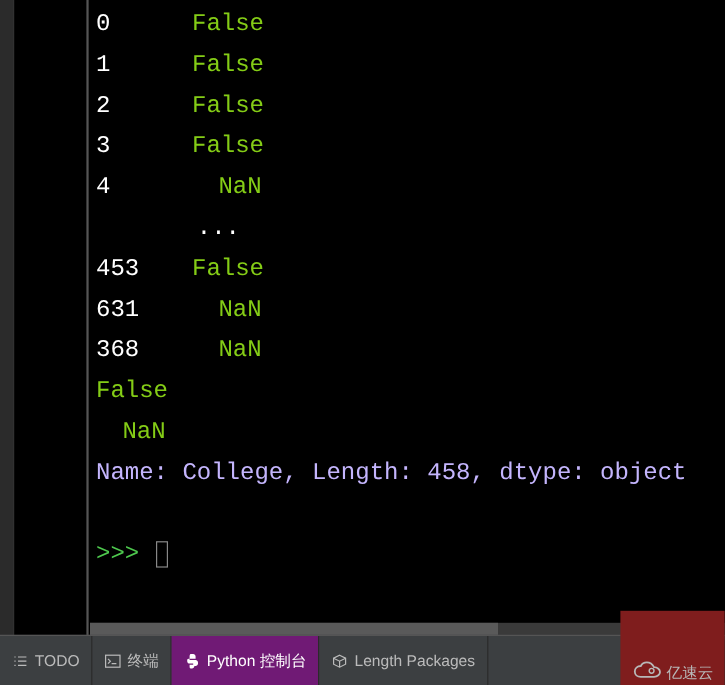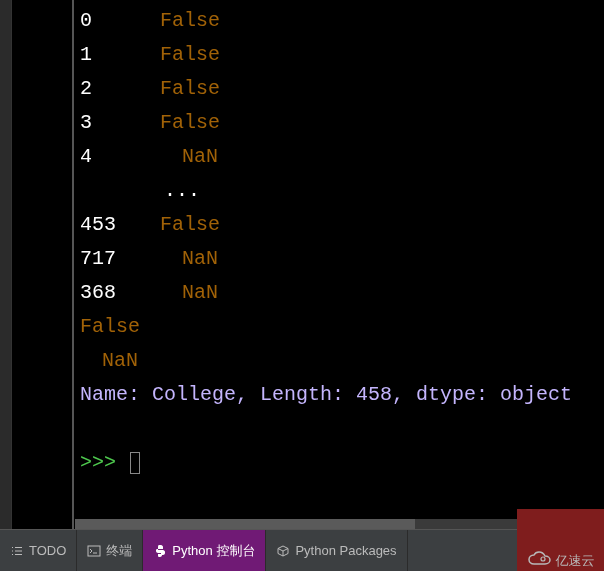--- a/index.html
+++ b/index.html
@@ -42,21 +42,21 @@
     .output-line {
       display: flex;
       line-height: 34px;
       white-space: pre;
     }
     .idx-col {
       width: 80px;
       color: #fff;
     }
     .val-col {
-      color: #a16207;
+      color: #84cc16;
     }
     .ellipsis-line {
       line-height: 34px;
       white-space: pre;
       color: #fff;
     }
     .summary-line {
       line-height: 34px;
       white-space: pre;
       color: #c4b5fd;
@@ -176,21 +176,21 @@
     <div class="output-line">
       <span class="idx-col">4</span>
       <span class="val-col" style="margin-left:22px">NaN</span>
     </div>
     <div class="ellipsis-line">       ...  </div>
     <div class="output-line">
       <span class="idx-col">453</span>
       <span class="val-col">False</span>
     </div>
     <div class="output-line">
-      <span class="idx-col">717</span>
+      <span class="idx-col">631</span>
       <span class="val-col" style="margin-left:22px">NaN</span>
     </div>
     <div class="output-line">
       <span class="idx-col">368</span>
       <span class="val-col" style="margin-left:22px">NaN</span>
     </div>
     <div class="output-line">
       <span class="val-col">False</span>
     </div>
     <div class="output-line">
@@ -233,21 +233,21 @@
     </span>
     <span>Python 控制台</span>
   </div>
   <div class="tab-item">
     <span class="tab-icon">
       <svg width="14" height="14" viewBox="0 0 14 14">
           <path d="M7 2l5 2.5v5L7 12 2 9.5v-5L7 2z" fill="none" stroke="#bbb" stroke-width="1"></path>
           <path d="M2 4.5L7 7l5-2.5M7 7v5" stroke="#bbb" stroke-width="1" fill="none"></path>
         </svg>
     </span>
-    <span>Python Packages</span>
+    <span>Length Packages</span>
   </div>
 </div>
 
 <div class="watermark">
   <div class="watermark-inner">
     <span class="cloud-icon">
       <svg width="26" height="18" viewBox="0 0 26 18">
           <path d="M7 14c-3 0-5-2-5-4.5S4 5 7 5c1-2 3-3 5-3 3 0 5 2 6 4 3 0 5 2 5 4s-2 4-5 4H7z" fill="none" stroke="#b8b8b8" stroke-width="1.5"></path>
           <circle cx="16" cy="9" r="2" fill="none" stroke="#b8b8b8" stroke-width="1.2"></circle>
         </svg>

